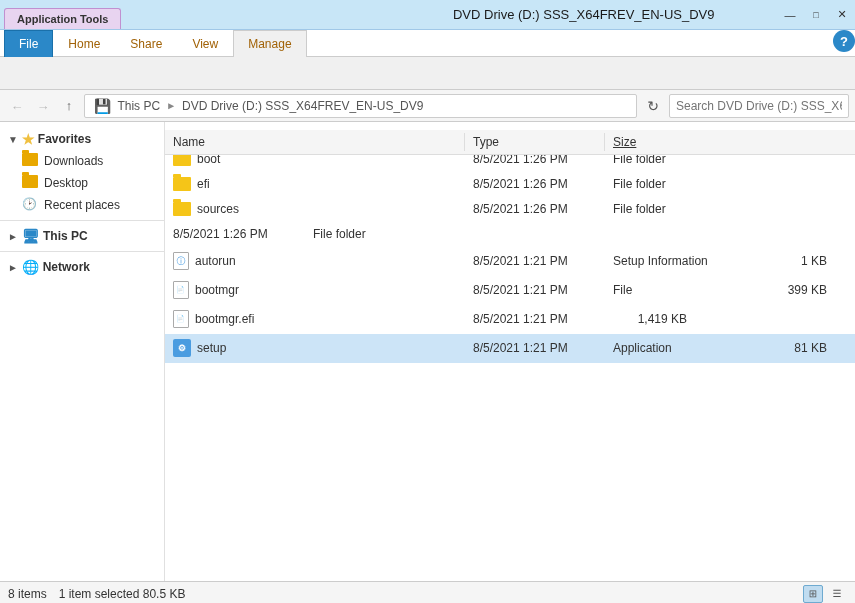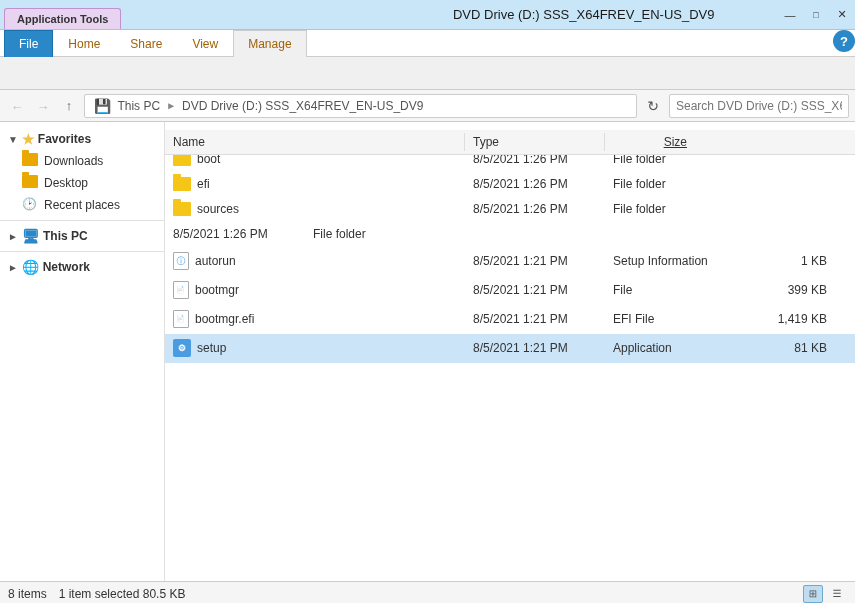--- a/index.html
+++ b/index.html
@@ -95,21 +95,21 @@
       padding: 3px 0; position: sticky; top: 8px; z-index: 1;
     }
     .file-list-header .col {
       font-size: 12px; font-weight: 400; color: #333; padding: 2px 8px;
       cursor: pointer; border-right: 1px solid #ddd; user-select: none;
     }
     .file-list-header .col:last-child { border-right: none; }
     .col-name { width: 300px; min-width: 300px; }
     .col-date { width: 140px; min-width: 140px; }
     .col-type { width: 140px; min-width: 140px; }
-    .col-size { width: 90px; min-width: 90px; text-align: right; text-decoration: underline; }
+    .col-size { width: 90px; min-width: 90px; text-align: left; text-decoration: underline; }
 
     .file-row {
       display: flex; align-items: center; padding: 3px 0; cursor: pointer; border-bottom: 1px solid transparent;
     }
     .file-row.selected { background: #cce4f7; }
     .file-row .cell { padding: 2px 8px; font-size: 12px; color: #333; }
     .file-row .cell-name { width: 300px; min-width: 300px; display: flex; align-items: center; gap: 6px; }
     .file-row .cell-date { width: 140px; min-width: 140px; }
     .file-row .cell-type { width: 140px; min-width: 140px; }
     .file-row .cell-size { width: 90px; min-width: 90px; text-align: right; }
@@ -292,21 +292,20 @@
     <div class="cell cell-date">8/5/2021 1:21 PM</div>
     <div class="cell cell-type">File</div>
     <div class="cell cell-size">399 KB</div>
   </div>
         <div class="file-row">
     <div class="cell cell-name">
       <span class="icon-file">📄</span>
       <span>bootmgr.efi</span>
     </div>
     <div class="cell cell-date">8/5/2021 1:21 PM</div>
-    <div class="cell cell-type">EFI File</div>
     <div class="cell cell-size">1,419 KB</div>
   </div>
         <div class="file-row selected">
     <div class="cell cell-name">
       <span class="icon-setup">⚙</span>
       <span>setup</span>
     </div>
     <div class="cell cell-date">8/5/2021 1:21 PM</div>
     <div class="cell cell-type">Application</div>
     <div class="cell cell-size">81 KB</div>

